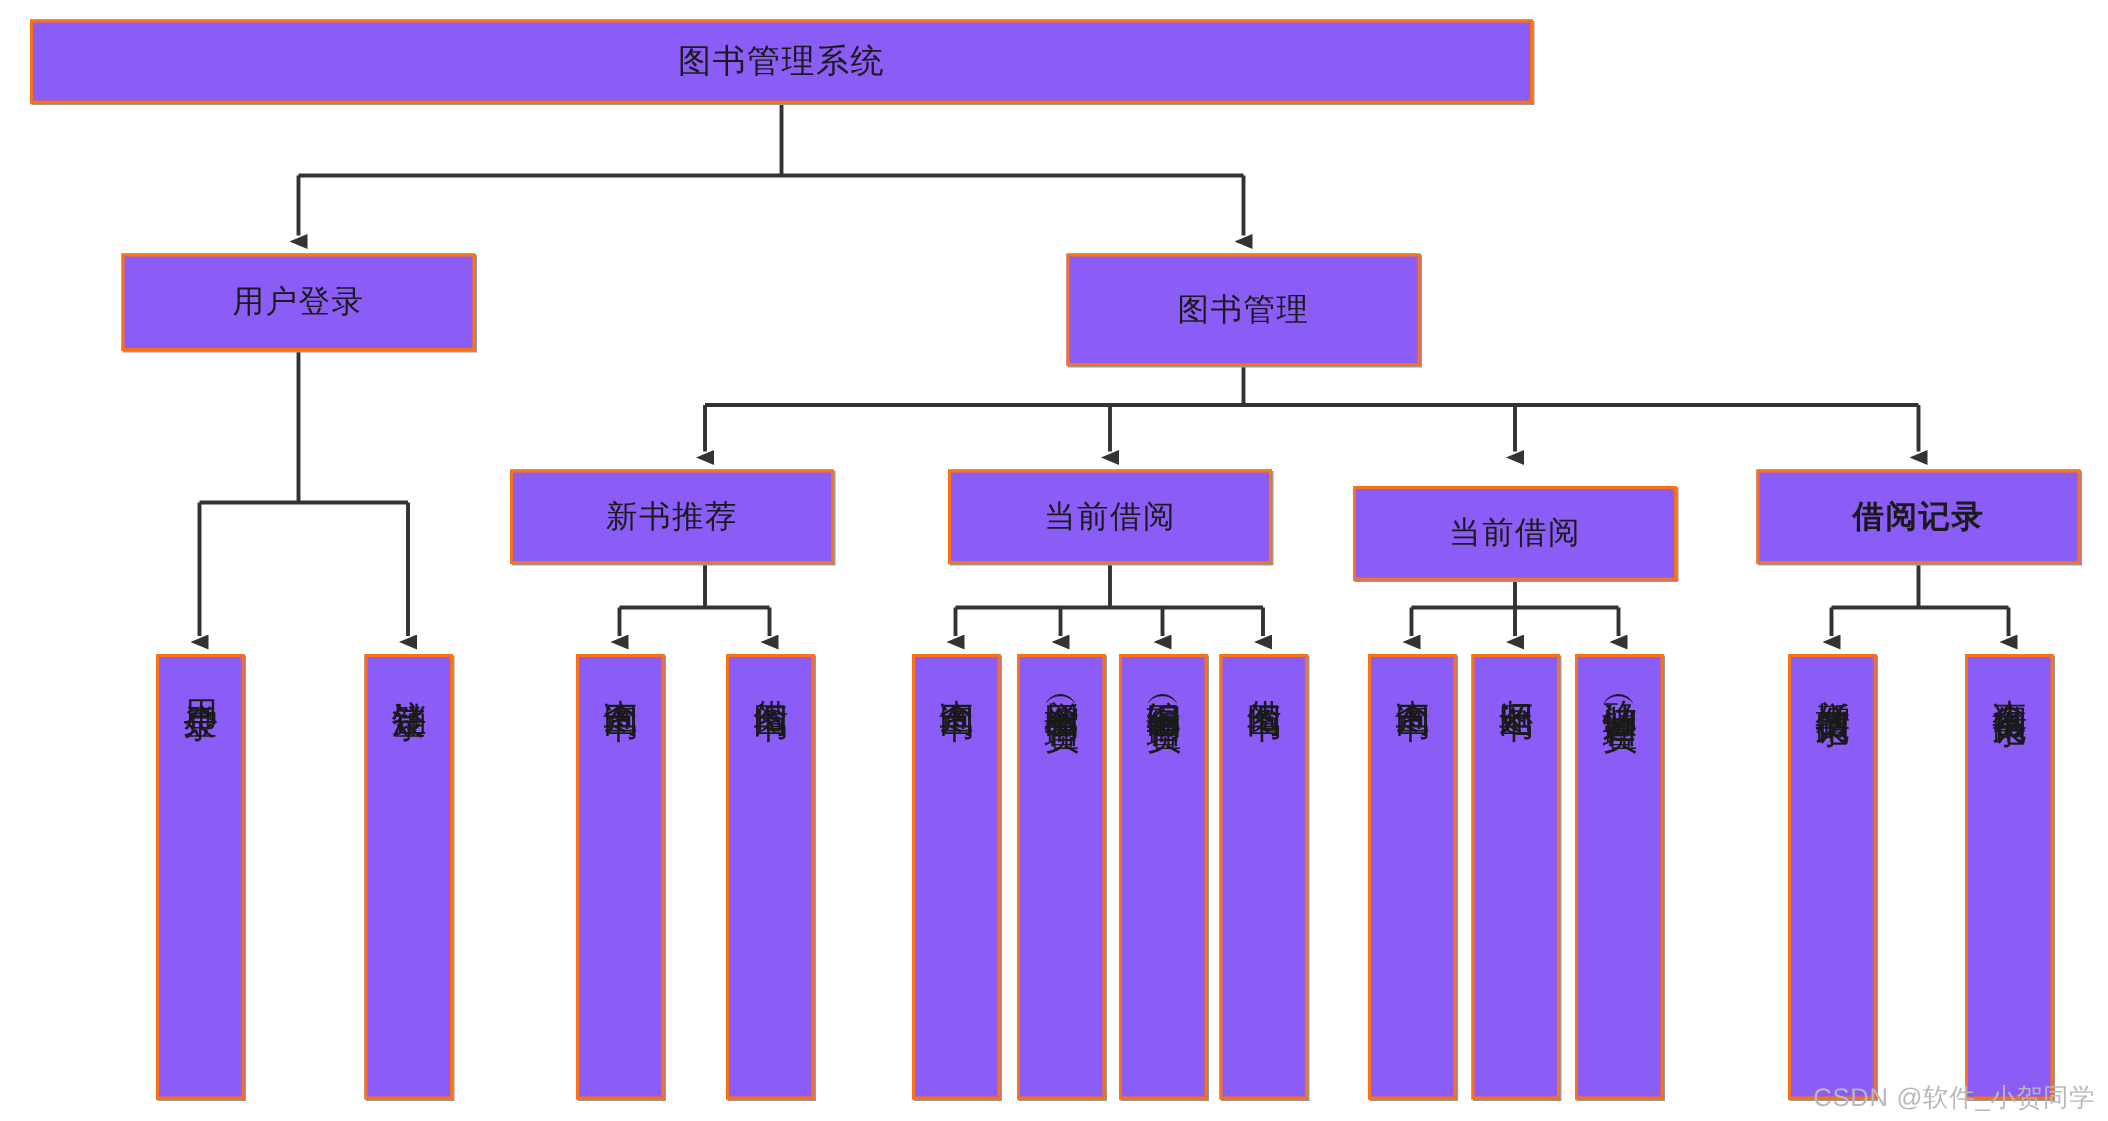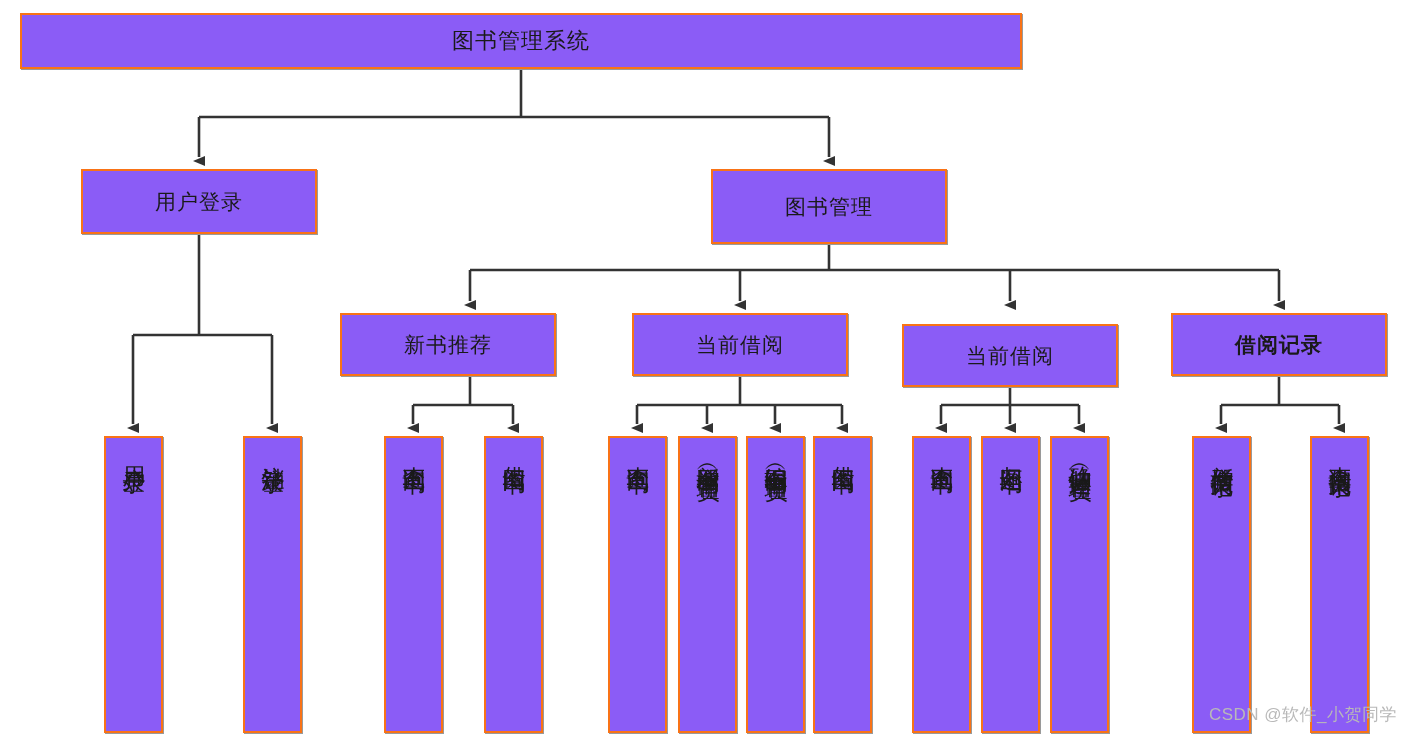--- a/index.html
+++ b/index.html
@@ -45,21 +45,21 @@
     font-size:23px;
     line-height:1.12;
     letter-spacing:2px;
     text-align:left;
     white-space:nowrap;
   }
 
   .watermark{
     position:absolute;
     right:8px;
-    bottom:21px;
+    bottom:4px;
     font-size:17px;
     color:#b9b9b9;
     letter-spacing:0.5px;
     white-space:nowrap;
     pointer-events:none;
     text-align:center;
   }
 </style>
 </head>
 <body>

